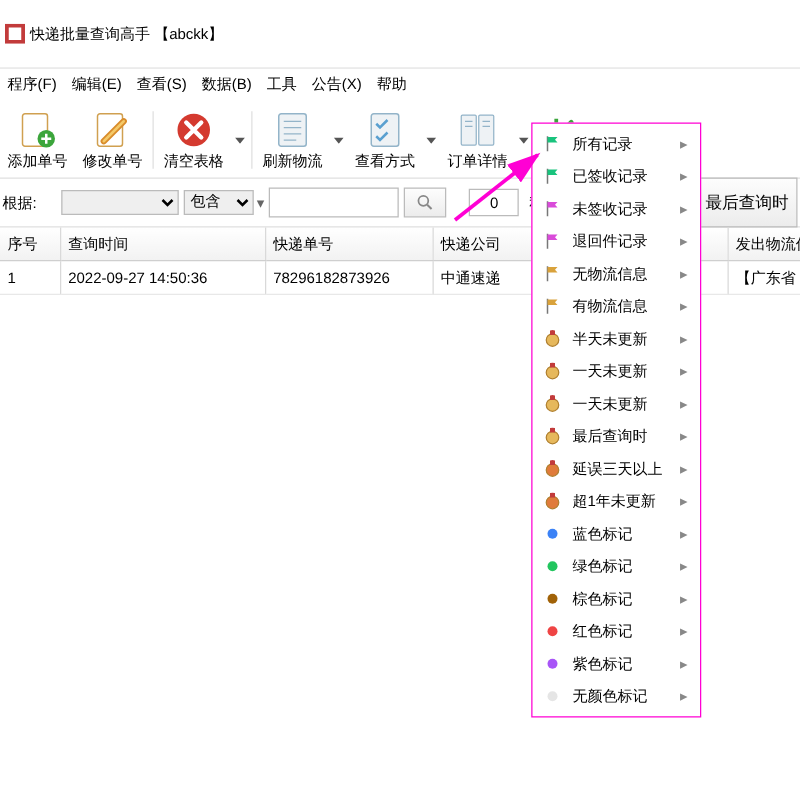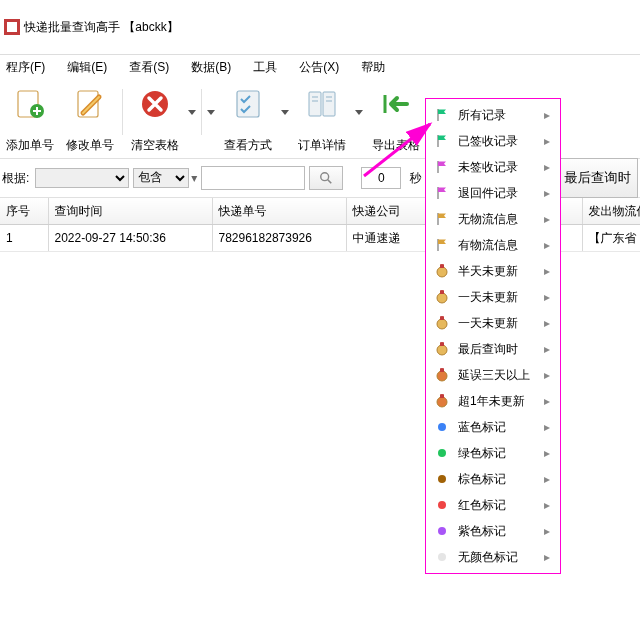--- a/index.html
+++ b/index.html
@@ -1,29 +1,29 @@
 <!DOCTYPE html>
 <html><head>
 <meta charset="utf-8">
 <style>
 html,body{margin:0;padding:0;font-family:"Microsoft YaHei","SimSun",sans-serif;font-size:12px;background:#fff;color:#000;width:640px;height:635px;overflow:hidden}
 .titlebar{display:flex;align-items:center;height:22px;padding:16px 4px;background:#fff;border-bottom:1px solid #ddd}
 .titlebar .app-icon{width:16px;height:16px;margin-right:4px}
 .titlebar .title{font-size:12px}
-.menubar{display:flex;gap:10px;height:20px;align-items:center;padding:2px 0;background:#fff}
+.menubar{display:flex;gap:0;height:20px;align-items:center;padding:2px 0;background:#fff}
 .menubar .menu-item{padding:2px 6px;cursor:default}
 .toolbar{display:flex;align-items:flex-start;padding:6px 0 4px 0;background:#fff}
 .tool-btn{display:flex;flex-direction:column;align-items:center;width:56px;padding:2px 2px 0 2px;cursor:pointer}
 .tool-btn .icon{width:34px;height:34px;display:flex;align-items:center;justify-content:center}
-.tool-btn .label{font-size:12px;margin-top:16px;white-space:nowrap}
+.tool-btn .label{font-size:12px;margin-top:0;white-space:nowrap}
 .tool-sep{width:1px;height:46px;background:#e0e0e0;margin:4px 2px 0 2px}
 .tool-drop{width:14px;height:46px;display:flex;align-items:center;justify-content:center;cursor:pointer;margin-top:4px}
 .tool-drop svg{width:8px;height:5px}
 .filterbar{display:flex;align-items:center;height:30px;padding:4px 2px;border-top:1px solid #e0e0e0;border-bottom:1px solid #e0e0e0;background:#fff;gap:4px}
-.filterbar .lbl{margin-right:2px}
+.filterbar .lbl{margin-right:16px}
 .filterbar select,.filterbar input[type=text]{height:20px;border:1px solid #bbb;font-size:12px;font-family:Liberation Mono, monospace}
 .filterbar .select1{width:94px}
 .filterbar .select2{width:56px}
 .filterbar .txt1{width:98px}
 .filterbar .btn-search{width:32px;height:22px;background:linear-gradient(#fdfdfd,#ececec);border:1px solid #bbb;cursor:pointer;display:flex;align-items:center;justify-content:center}
 .filterbar .numbox{width:38px;height:20px;border:1px solid #bbb;text-align:center;line-height:20px;margin-left:14px}
 .filterbar .sec-lbl{margin-left:4px}
 .filterbar .right-btn{margin-left:auto;height:40px;border:1px solid #bbb;background:linear-gradient(#fdfdfd,#ececec);padding:0 6px;white-space:nowrap;cursor:pointer}
 .table-wrap{position:relative;height:calc(635px - 22px - 24px - 56px - 38px - 2px)}
 table{border-collapse:collapse;width:100%;table-layout:fixed}
@@ -93,20 +93,32 @@
         </svg>
       </span>
       <span class="label">清空表格</span>
     </div>
     <div class="tool-drop">
       <svg viewBox="0 0 8 5">
         <path d="M0 0 L8 0 L4 5 Z" fill="#555"></path>
       </svg>
     </div>
     <div class="tool-sep"></div>
+    <div class="tool-btn">
+      <span class="icon">
+        <svg width="34" height="34" viewBox="0 0 34 34">
+          <rect x="6" y="4" width="22" height="26" rx="2" fill="#eef2f5" stroke="#93b4c9" stroke-width="1.2"></rect>
+          <line x1="10" y1="10" x2="24" y2="10" stroke="#93b4c9"></line>
+          <line x1="10" y1="15" x2="24" y2="15" stroke="#93b4c9"></line>
+          <line x1="10" y1="20" x2="24" y2="20" stroke="#93b4c9"></line>
+          <line x1="10" y1="25" x2="20" y2="25" stroke="#93b4c9"></line>
+        </svg>
+      </span>
+      <span class="label">刷新物流</span>
+    </div>
     <div class="tool-drop">
       <svg viewBox="0 0 8 5">
         <path d="M0 0 L8 0 L4 5 Z" fill="#555"></path>
       </svg>
     </div>
     <div class="tool-btn">
       <span class="icon">
         <svg width="34" height="34" viewBox="0 0 34 34">
           <rect x="6" y="4" width="22" height="26" rx="2" fill="#eef2f5" stroke="#93b4c9" stroke-width="1.2"></rect>
           <path d="M10 12l3 3 6-6M10 22l3 3 6-6" stroke="#5aa0d0" stroke-width="2" fill="none"></path>

